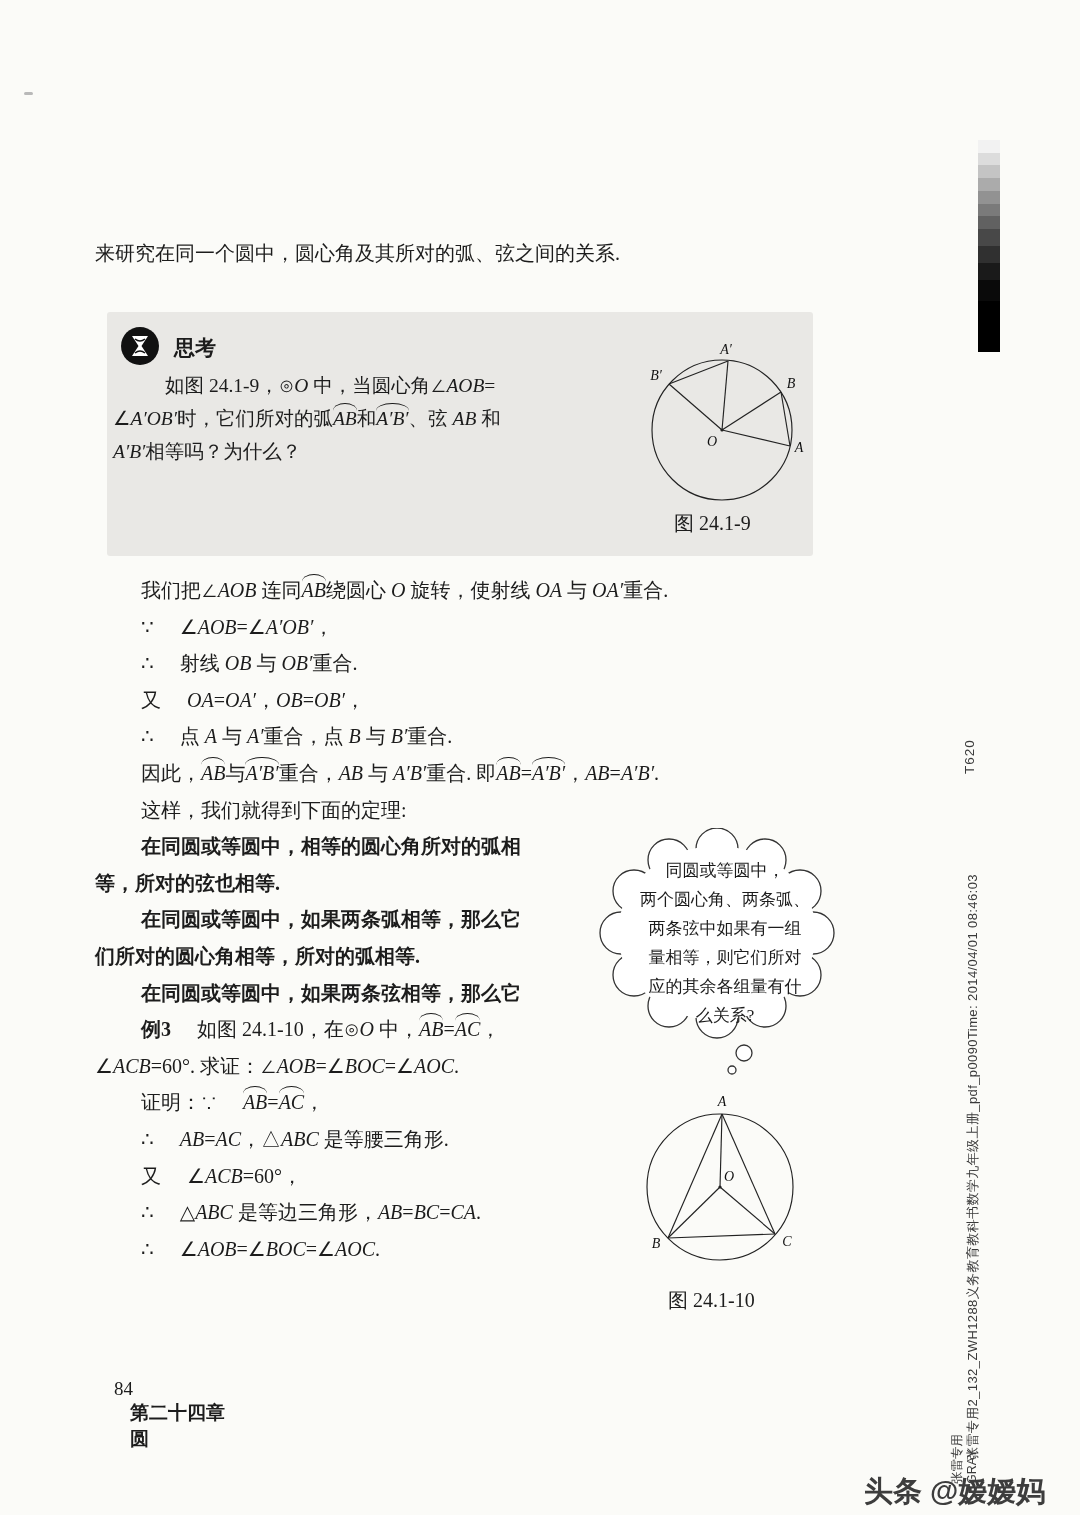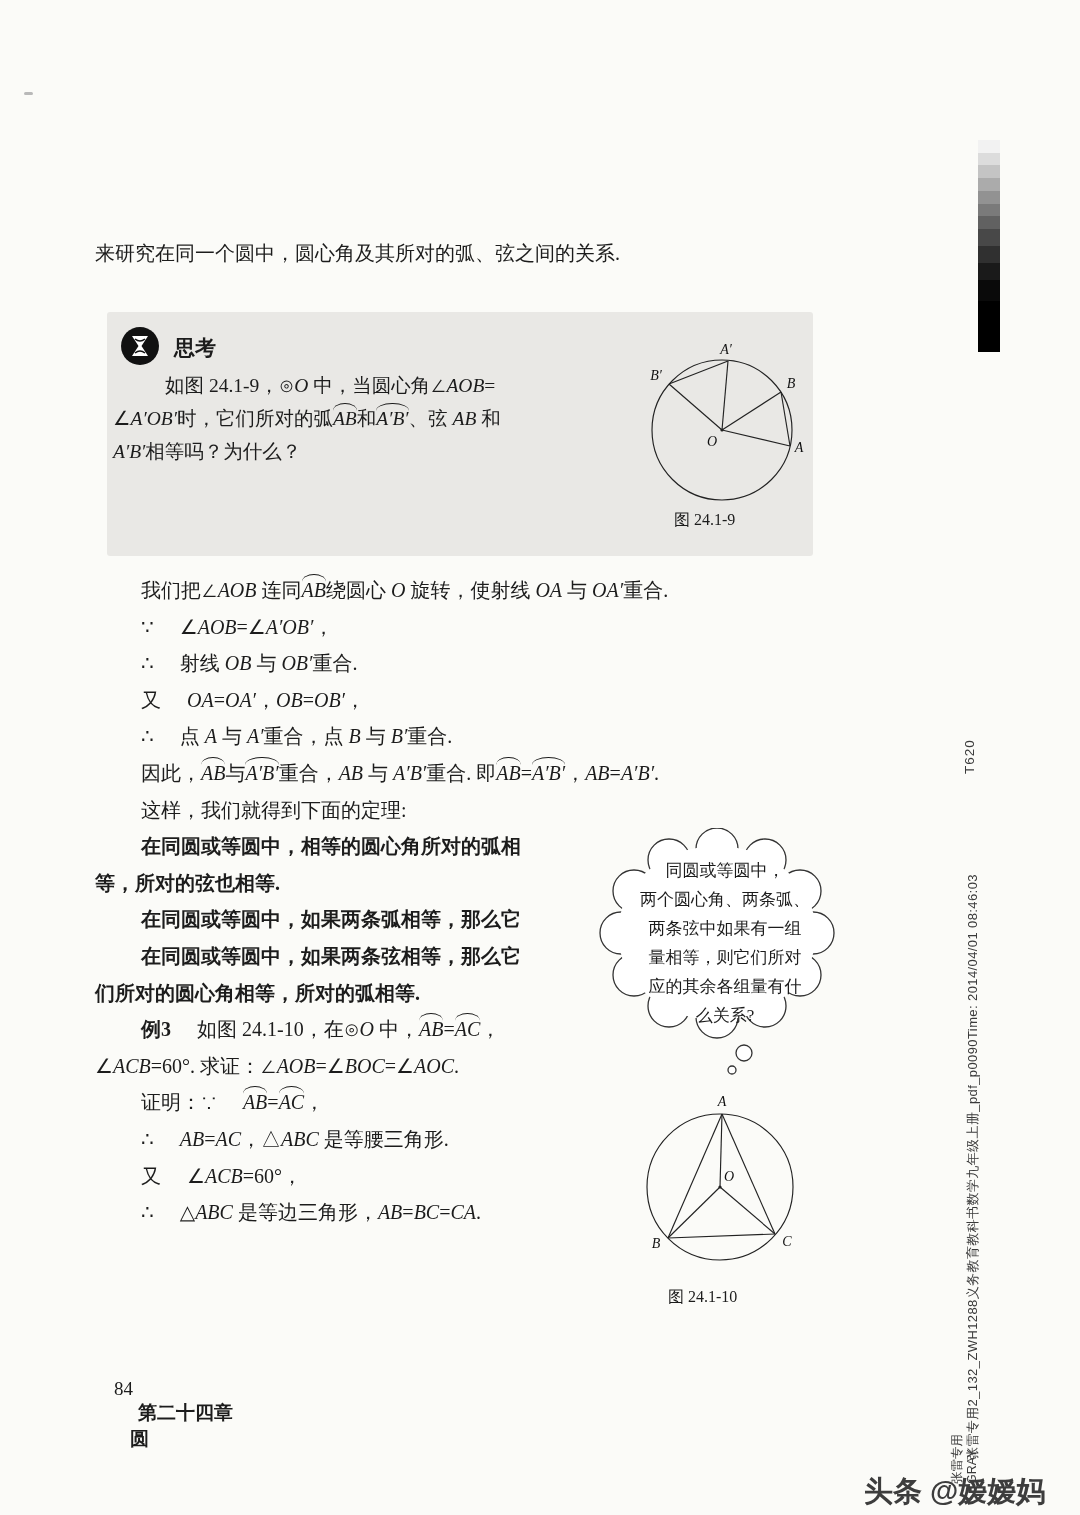--- a/index.html
+++ b/index.html
@@ -17,21 +17,21 @@
   .think-title{position:absolute;left:174px;top:334px;font-size:21px;font-weight:bold;
                font-family:"Liberation Sans",sans-serif;}
   .tl{position:absolute;white-space:pre;font-size:19.5px;}
   .tl0{left:165px;top:372px;text-align:right;}
   .tl1{left:113px;top:405px;}
   .tl2{left:113px;top:438px;}
   
   .fig{position:absolute;}
   .fig1{left:622px;top:342px;width:200px;height:175px;}
   .fig2{left:628px;top:1092px;width:185px;height:190px;}
-  .figcap{position:absolute;font-size:16px;white-space:pre;}
+  .figcap{position:absolute;font-size:20px;white-space:pre;}
   .figcap1{left:674px;top:510px;}
   .figcap2{left:668px;top:1287px;}
   .fig line, .fig circle.st, .fig path{stroke:#222;stroke-width:1.15;fill:none;}
   .fig .dot{fill:#222;stroke:none;}
   .fig text{font-family:"Liberation Serif",serif;font-style:italic;font-size:14px;fill:#111;stroke:none;}
   
   .flow{position:absolute;left:95px;top:572px;width:700px;}
   .ln{height:36.6px;line-height:36.6px;white-space:pre;font-size:20px;}
   .ind{padding-left:46px;}
   .m{font-style:italic;}
@@ -42,21 +42,21 @@
     border-top:1.4px solid #1a1a1a;border-radius:50% 50% 0 0 / 100% 100% 0 0;}
   
   .bubble-svg{position:absolute;left:592px;top:828px;width:250px;height:255px;}
   .bubble-svg circle,.bubble-svg ellipse{stroke:#333;stroke-width:1.3;fill:#fff;}
   .bubble-svg .fillonly{stroke:none;fill:#fff;}
   .bubble-text{position:absolute;left:610px;top:856px;width:230px;text-align:center;
     font-size:17px;line-height:29px;}
   .bubble-text div{white-space:pre;}
   
   .footer{position:absolute;left:95px;top:1356px;font-size:19px;white-space:pre;}
-  .footer .chapter{font-family:"Liberation Sans",sans-serif;font-weight:bold;margin-left:24px;}
+  .footer .chapter{font-family:"Liberation Sans",sans-serif;font-weight:bold;margin-left:16px;}
   .footer .section{font-family:"Liberation Sans",sans-serif;font-weight:bold;margin-left:16px;}
   
   .vstamp{position:absolute;transform:rotate(-90deg);transform-origin:0 0;white-space:nowrap;
     font-family:"Liberation Sans",sans-serif;color:#3a3a3a;}
   .code-stamp{left:962px;top:774px;font-size:13.5px;letter-spacing:1px;}
   .long-stamp{left:964px;top:1460px;font-size:13px;letter-spacing:0.4px;}
   .owner-stamp{left:950px;top:1484px;font-size:12.5px;line-height:15px;}
   .watermark{position:absolute;left:864px;top:1472px;font-size:29px;font-weight:bold;color:#3d3d3d;
     font-family:"Liberation Sans",sans-serif;white-space:pre;}
 </style>
@@ -104,28 +104,29 @@
     <div class="ln ind"><span>我们把∠</span><span class="m">AOB</span><span> 连同</span><span class="a">AB</span><span>绕圆心 </span><span class="m">O</span><span> 旋转，使射线 </span><span class="m">OA</span><span> 与 </span><span class="m">OA′</span><span>重合.</span></div>
     <div class="ln ind"><span class="s">∵</span><span>∠</span><span class="m">AOB</span><span>=∠</span><span class="m">A′OB′</span><span>，</span></div>
     <div class="ln ind"><span class="s">∴</span><span>射线 </span><span class="m">OB</span><span> 与 </span><span class="m">OB′</span><span>重合.</span></div>
     <div class="ln ind"><span class="s">又</span><span class="m">OA</span><span>=</span><span class="m">OA′</span><span>，</span><span class="m">OB</span><span>=</span><span class="m">OB′</span><span>，</span></div>
     <div class="ln ind"><span class="s">∴</span><span>点 </span><span class="m">A</span><span> 与 </span><span class="m">A′</span><span>重合，点 </span><span class="m">B</span><span> 与 </span><span class="m">B′</span><span>重合.</span></div>
     <div class="ln ind"><span>因此，</span><span class="a">AB</span><span>与</span><span class="a">A′B′</span><span>重合，</span><span class="m">AB</span><span> 与 </span><span class="m">A′B′</span><span>重合. 即</span><span class="a">AB</span><span>=</span><span class="a">A′B′</span><span>，</span><span class="m">AB</span><span>=</span><span class="m">A′B′</span><span>.</span></div>
     <div class="ln ind"><span>这样，我们就得到下面的定理:</span></div>
     <div class="ln ind"><span class="b">在同圆或等圆中，相等的圆心角所对的弧相</span></div>
     <div class="ln"><span class="b">等，所对的弦也相等.</span></div>
     <div class="ln ind"><span class="b">在同圆或等圆中，如果两条弧相等，那么它</span></div>
+    <div class="ln"><span class="b">们所对的圆心角相等，所对的弧相等.</span></div>
     <div class="ln ind"><span class="b">在同圆或等圆中，如果两条弦相等，那么它</span></div>
-    <div class="ln"><span class="b">们所对的圆心角相等，所对的弧相等.</span></div>
     <div class="ln ind"><span class="b s">例3</span><span>如图 24.1-10，在⊙</span><span class="m">O</span><span> 中，</span><span class="a">AB</span><span>=</span><span class="a">AC</span><span>，</span></div>
     <div class="ln"><span>∠</span><span class="m">ACB</span><span>=60°. 求证：∠</span><span class="m">AOB</span><span>=∠</span><span class="m">BOC</span><span>=∠</span><span class="m">AOC</span><span>.</span></div>
     <div class="ln ind"><span class="s">证明：∵</span><span class="a">AB</span><span>=</span><span class="a">AC</span><span>，</span></div>
     <div class="ln ind"><span class="s">∴</span><span class="m">AB</span><span>=</span><span class="m">AC</span><span>，△</span><span class="m">ABC</span><span> 是等腰三角形.</span></div>
     <div class="ln ind"><span class="s">又</span><span>∠</span><span class="m">ACB</span><span>=60°，</span></div>
     <div class="ln ind"><span class="s">∴</span><span>△</span><span class="m">ABC</span><span> 是等边三角形，</span><span class="m">AB</span><span>=</span><span class="m">BC</span><span>=</span><span class="m">CA</span><span>.</span></div>
+    <div class="ln ind"><span class="s">∴</span><span>∠</span><span class="m">AOB</span><span>=∠</span><span class="m">BOC</span><span>=∠</span><span class="m">AOC</span><span>.</span></div>
   </div>
 
   <svg class="bubble-svg" viewBox="0 0 250 255">
     <circle cx="221" cy="105" r="21"></circle>
     <circle cx="208" cy="147" r="21"></circle>
     <circle cx="173" cy="178" r="21"></circle>
     <circle cx="125" cy="189" r="21"></circle>
     <circle cx="77" cy="178" r="21"></circle>
     <circle cx="42" cy="147" r="21"></circle>
     <circle cx="29" cy="105" r="21"></circle>

